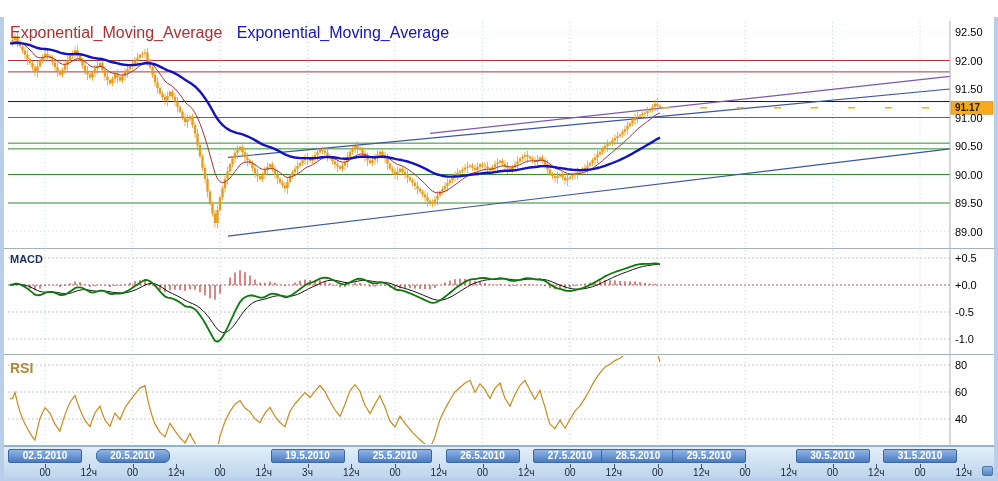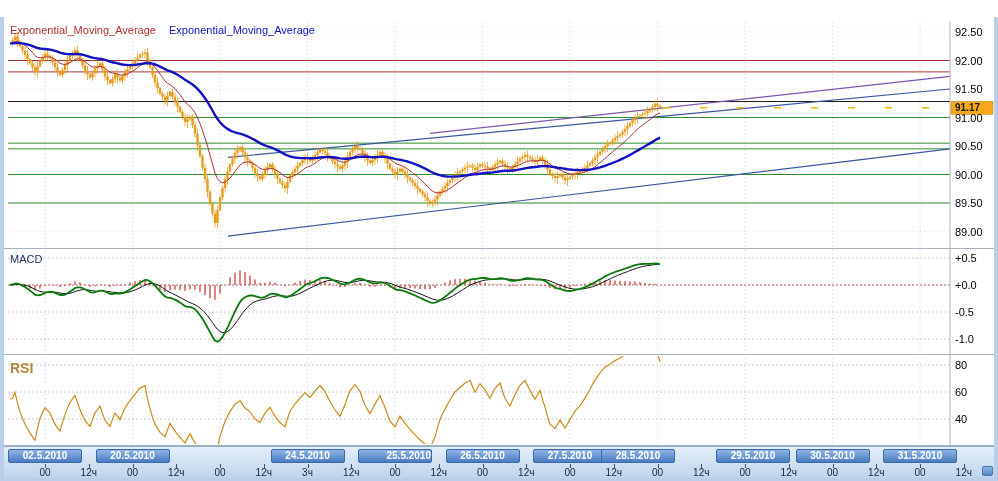--- a/index.html
+++ b/index.html
@@ -9,23 +9,23 @@
   #titlebar{position:absolute;left:0;top:0;width:998px;height:17px;
     background:linear-gradient(#fbfdfe,#d7e5f3);
     border-top:1px solid #7fa3cc;border-bottom:1px solid #9cb8d6;}
   #title{position:absolute;left:8px;top:2px;font-size:11px;font-weight:bold;color:#111;white-space:pre;}
   #winbtns{position:absolute;left:903px;top:3px;display:flex;gap:2px;}
   .wbtn{width:11px;height:11px;border:1px solid #2050b0;border-radius:2px;
     background:linear-gradient(#8fb2f2,#3565d6);color:#fff;font-size:7px;line-height:9px;text-align:center;cursor:pointer;}
   #content{position:absolute;left:0;top:17px;width:998px;height:464px;}
   #chart-svg{position:absolute;left:0;top:0;}
   svg text{font-family:"Liberation Sans",sans-serif;}
-  #legend{position:absolute;left:10px;top:7px;font-size:11px;white-space:nowrap;}
+  #legend{position:absolute;left:10px;top:7px;font-size:16px;white-space:nowrap;}
   #legend-fast{margin-right:10px;}
-  #macd-label{position:absolute;left:10px;top:236px;font-size:11px;font-weight:normal;color:#1b2f5e;}
+  #macd-label{position:absolute;left:10px;top:236px;font-size:11px;font-weight:bold;color:#1b2f5e;}
   #rsi-label{position:absolute;left:10px;top:343px;font-size:14px;font-weight:bold;color:#b08a3a;}
   #bottom-axis{position:absolute;left:4px;top:429px;width:990px;height:32px;
     background:linear-gradient(#e3eef9,#bdd5ec);border-top:1px solid #8fb0d0;overflow:hidden;}
   .datebox{position:absolute;top:2px;width:74px;height:14px;border-radius:2px;border:1px solid #3a68a8;
     background:linear-gradient(#8fb4e4,#4a7cc0);color:#fff;font-size:10px;font-weight:bold;
     text-align:center;line-height:12px;cursor:pointer;}
   .ttick{position:absolute;top:17px;width:1px;height:4px;background:#40506a;}
   .tlabel{position:absolute;top:20px;width:36px;text-align:center;font-size:10px;color:#16233c;}
   .corner{position:absolute;left:978px;top:19px;width:11px;height:10px;border-radius:2px;
     border:1px solid #4a76ac;background:linear-gradient(#8fb4e4,#5585c4);cursor:pointer;}
@@ -264,56 +264,56 @@
       <span id="legend-slow" style="color: rgb(18, 18, 196);">Exponential_Moving_Average</span>
     </div>
     <div id="macd-label">MACD</div>
     <div id="rsi-label">RSI</div>
     <div id="bottom-axis">
         <div class="datebox" style="left: 4px;">02.5.2010</div>
         <div class="ttick" style="left: 41px;"></div>
         <div class="tlabel" style="left: 23px;">00</div>
         <div class="ttick" style="left: 84.75px;"></div>
         <div class="tlabel" style="left: 66.75px;">12ч</div>
-        <div class="datebox" style="left: 91.5px;">20.5.2010</div>
+        <div class="datebox" style="left: 91.5px; border-radius: 6px;">20.5.2010</div>
         <div class="ttick" style="left: 128.5px;"></div>
         <div class="tlabel" style="left: 110.5px;">00</div>
         <div class="ttick" style="left: 172.25px;"></div>
         <div class="tlabel" style="left: 154.25px;">12ч</div>
         <div class="datebox" style="left: 179px; margin-top: 44px;">21.5.2010</div>
         <div class="ttick" style="left: 216px;"></div>
         <div class="tlabel" style="left: 198px;">00</div>
         <div class="ttick" style="left: 259.75px;"></div>
         <div class="tlabel" style="left: 241.75px;">12ч</div>
-        <div class="datebox" style="left: 266.5px;">24.5.2010</div>
+        <div class="datebox" style="left: 266.5px;">19.5.2010</div>
         <div class="ttick" style="left: 303.5px;"></div>
         <div class="tlabel" style="left: 285.5px;">3ч</div>
         <div class="ttick" style="left: 347.25px;"></div>
         <div class="tlabel" style="left: 329.25px;">12ч</div>
-        <div class="datebox" style="left: 354px; text-align: right;">25.5.2010</div>
+        <div class="datebox" style="left: 354px;">25.5.2010</div>
         <div class="ttick" style="left: 391px;"></div>
         <div class="tlabel" style="left: 373px;">00</div>
         <div class="ttick" style="left: 434.75px;"></div>
         <div class="tlabel" style="left: 416.75px;">12ч</div>
         <div class="datebox" style="left: 441.5px;">26.5.2010</div>
         <div class="ttick" style="left: 478.5px;"></div>
         <div class="tlabel" style="left: 460.5px;">00</div>
         <div class="ttick" style="left: 522.25px;"></div>
         <div class="tlabel" style="left: 504.25px;">12ч</div>
         <div class="datebox" style="left: 529px;">27.5.2010</div>
         <div class="ttick" style="left: 566px;"></div>
         <div class="tlabel" style="left: 548px;">00</div>
         <div class="ttick" style="left: 609.75px;"></div>
         <div class="tlabel" style="left: 591.75px;">12ч</div>
         <div class="datebox" style="left: 597px;">28.5.2010</div>
         <div class="ttick" style="left: 653.5px;"></div>
         <div class="tlabel" style="left: 635.5px;">00</div>
         <div class="ttick" style="left: 697.25px;"></div>
         <div class="tlabel" style="left: 679.25px;">12ч</div>
-        <div class="datebox" style="left: 668px; margin-left: 44px;">29.5.2010</div>
+        <div class="datebox" style="left: 668px;">29.5.2010</div>
         <div class="ttick" style="left: 741px;"></div>
         <div class="tlabel" style="left: 723px;">00</div>
         <div class="ttick" style="left: 784.75px;"></div>
         <div class="tlabel" style="left: 766.75px;">12ч</div>
         <div class="datebox" style="left: 791.5px;">30.5.2010</div>
         <div class="ttick" style="left: 828.5px;"></div>
         <div class="tlabel" style="left: 810.5px;">00</div>
         <div class="ttick" style="left: 872.25px;"></div>
         <div class="tlabel" style="left: 854.25px;">12ч</div>
         <div class="datebox" style="left: 879px;">31.5.2010</div>

